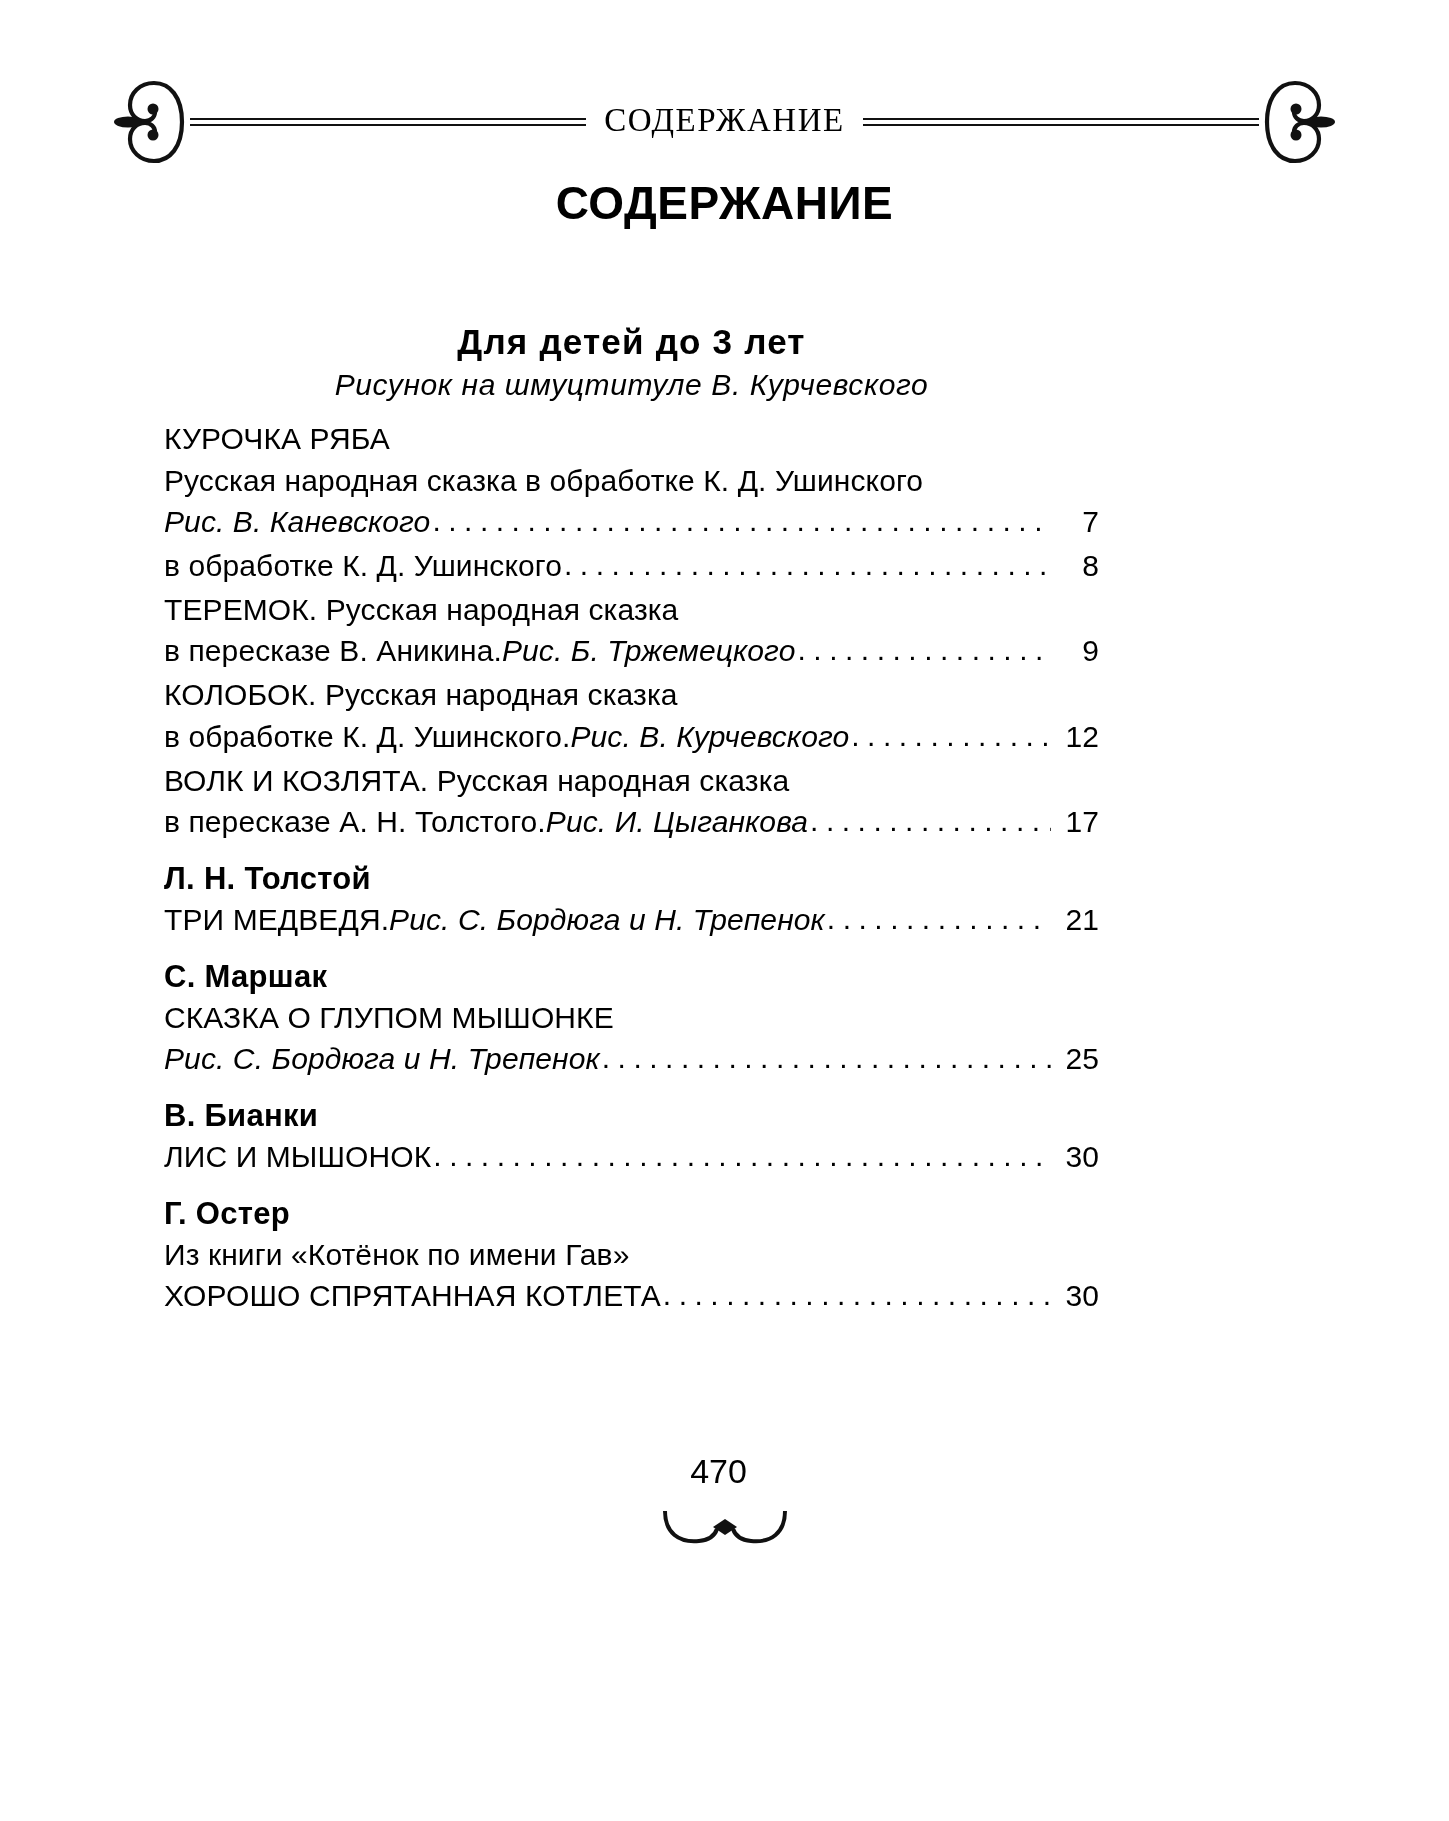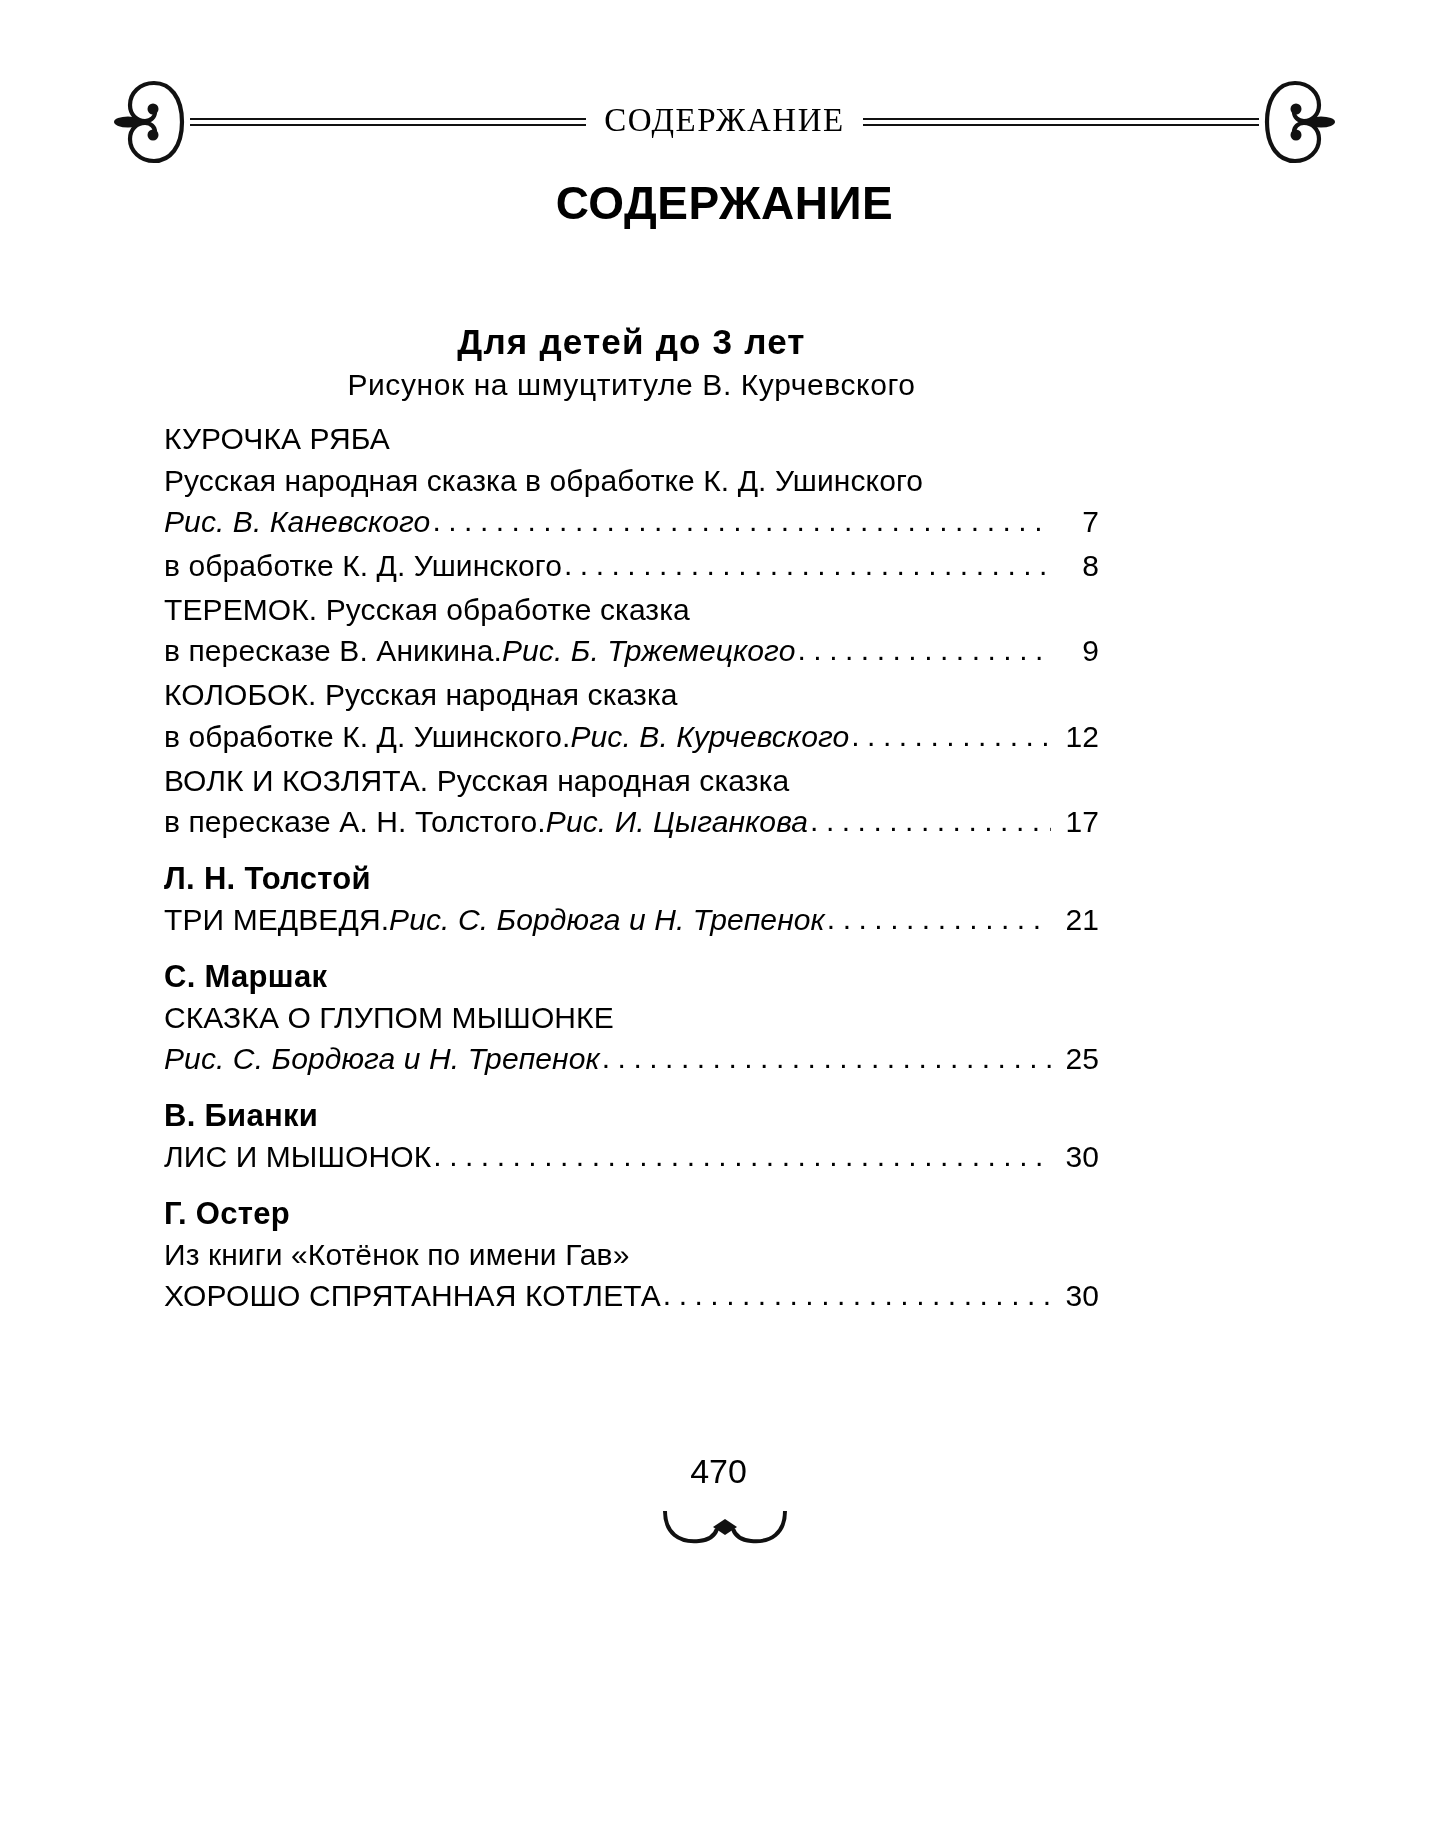--- a/index.html
+++ b/index.html
@@ -91,20 +91,21 @@
   .section-title {
     text-align: center;
     font-size: 35px;
     font-weight: bold;
     letter-spacing: 1.2px;
     margin: 0 0 6px 0;
   }
   .section-sub {
     text-align: center;
     font-size: 30px;
+    font-style: italic;
     letter-spacing: 0.6px;
     margin: 0 0 16px 0;
   }
 
   .author {
     font-size: 31px;
     font-weight: bold;
     margin: 18px 0 2px 0;
     letter-spacing: 0.3px;
   }
@@ -213,21 +214,21 @@
 
     <div class="entry">
       <div class="leader">
         <span class="lead-text">в обработке К. Д. Ушинского</span>
         <span class="dots">..........................................................</span>
         <span class="pageno">8</span>
       </div>
     </div>
 
     <div class="entry">
-      <div class="line">ТЕРЕМОК. Русская обработке сказка</div>
+      <div class="line">ТЕРЕМОК. Русская народная сказка</div>
       <div class="leader">
         <span class="lead-text">в пересказе В. Аникина. </span>
         <span class="lead-text ital">Рис. Б. Тржемецкого</span>
         <span class="dots">..........................................................</span>
         <span class="pageno">9</span>
       </div>
     </div>
 
     <div class="entry">
       <div class="line">КОЛОБОК. Русская народная сказка</div>

